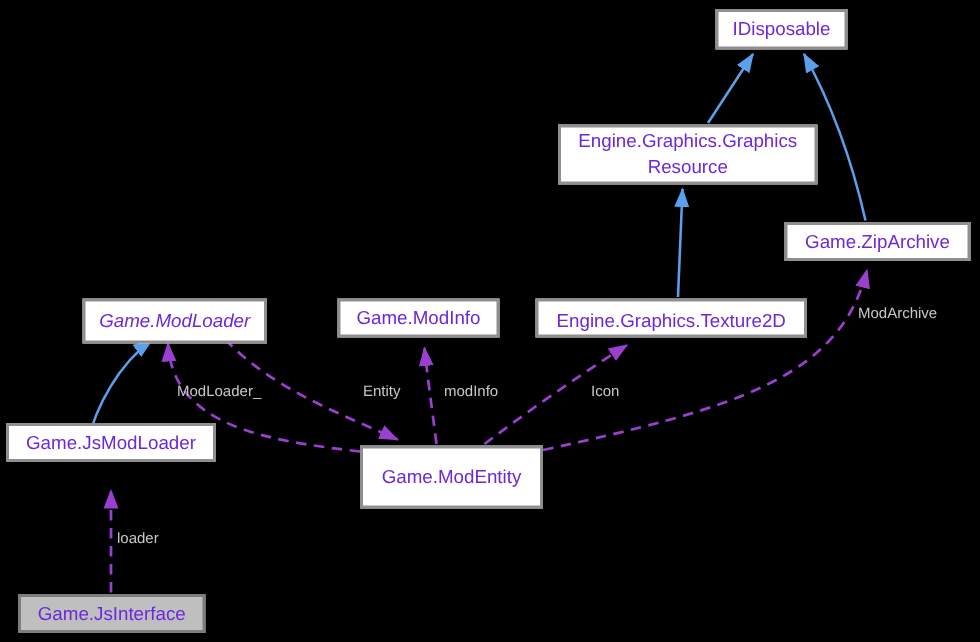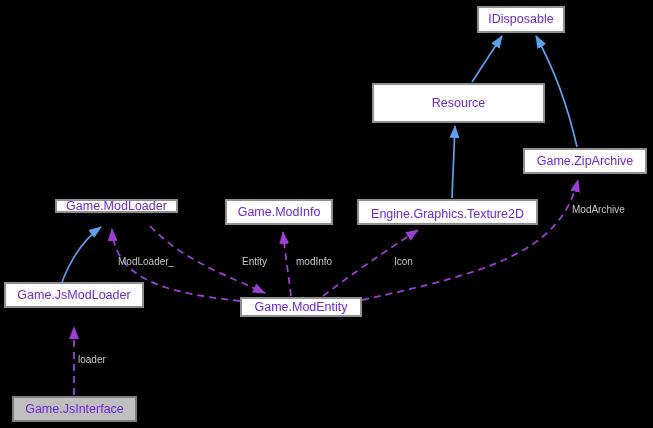--- a/index.html
+++ b/index.html
@@ -51,45 +51,46 @@
     <path class="purple-edge" d="M 323 296 Q 368 262 418 230" marker-end="url(#arrow-purple)"></path>
     <path class="purple-edge" d="M 362 300 C 490 272 560 252 578 180" marker-end="url(#arrow-purple)"></path>
   </svg>
 
   <div class="node" style="left:477px;top:6px;width:88px;height:27px;">
     <span>IDisposable</span>
   </div>
 
   <div class="node multiline" style="left:372px;top:83px;width:173px;height:40px;">
     <span>
+      <span>Engine.Graphics.Graphics</span>
       <span>Resource</span>
     </span>
   </div>
 
   <div class="node" style="left:523px;top:148px;width:124px;height:26px;">
     <span>Game.ZipArchive</span>
   </div>
 
-  <div class="node" style="left:55px;top:199px;width:123px;height:14px;">
+  <div class="node" style="left:55px;top:199px;width:123px;height:30px;font-style:italic;">
     <span>Game.ModLoader</span>
   </div>
 
   <div class="node" style="left:225px;top:199px;width:108px;height:26px;">
     <span>Game.ModInfo</span>
   </div>
 
   <div class="node" style="left:357px;top:199px;width:181px;height:26px;align-items:flex-end;">
     <span>Engine.Graphics.Texture2D</span>
   </div>
 
   <div class="node" style="left:4px;top:282px;width:140px;height:26px;">
     <span>Game.JsModLoader</span>
   </div>
 
-  <div class="node" style="left:240px;top:297px;width:122px;height:20px;text-align:center;">
+  <div class="node" style="left:240px;top:297px;width:122px;height:42px;text-align:center;">
     <span>Game.ModEntity</span>
   </div>
 
   <div class="node highlight" style="left:12px;top:396px;width:125px;height:26px;">
     <span>Game.JsInterface</span>
   </div>
 
   <div class="edge-label" style="left:118px;top:255px;">ModLoader_</div>
   <div class="edge-label" style="left:242px;top:255px;">Entity</div>
   <div class="edge-label" style="left:296px;top:255px;">modInfo</div>

